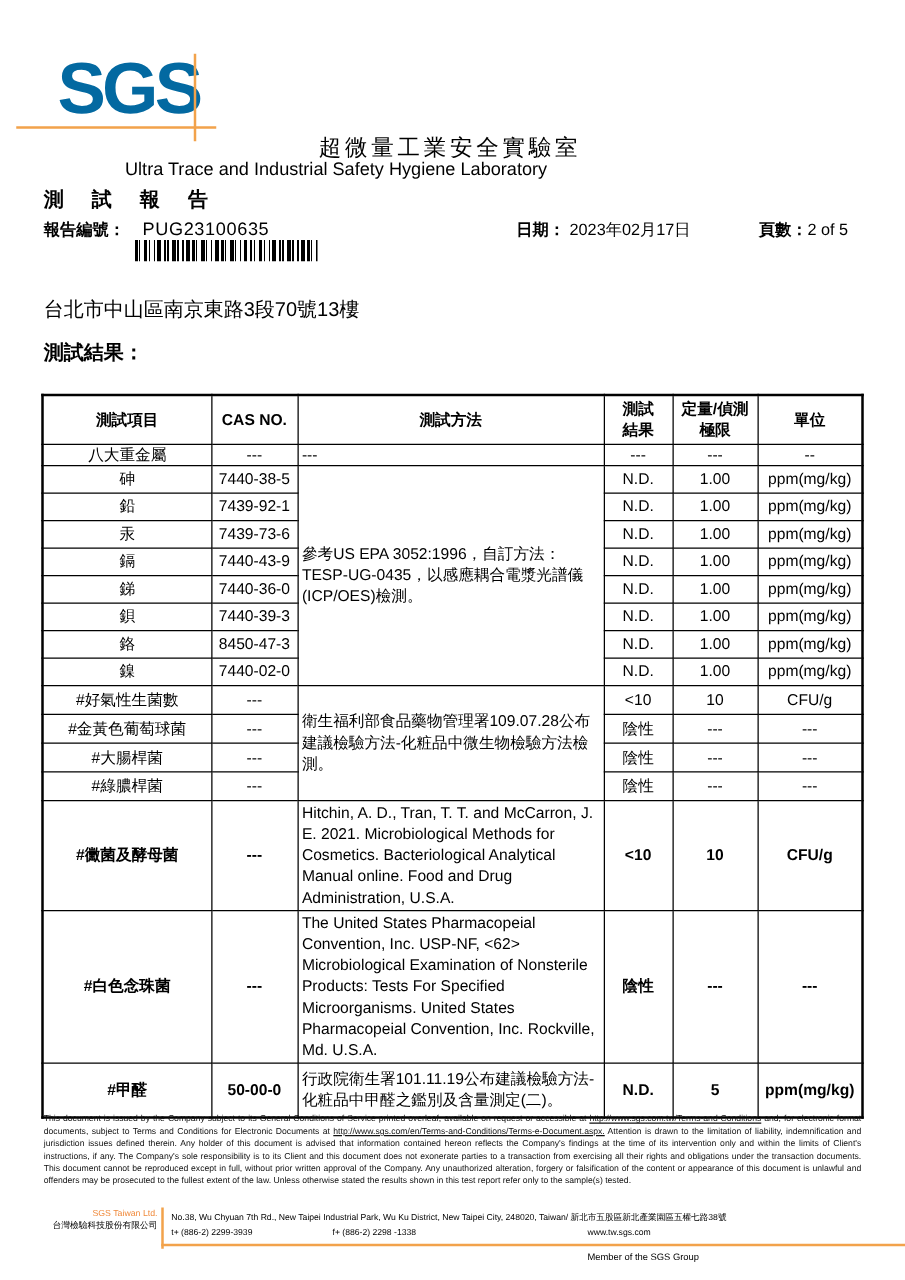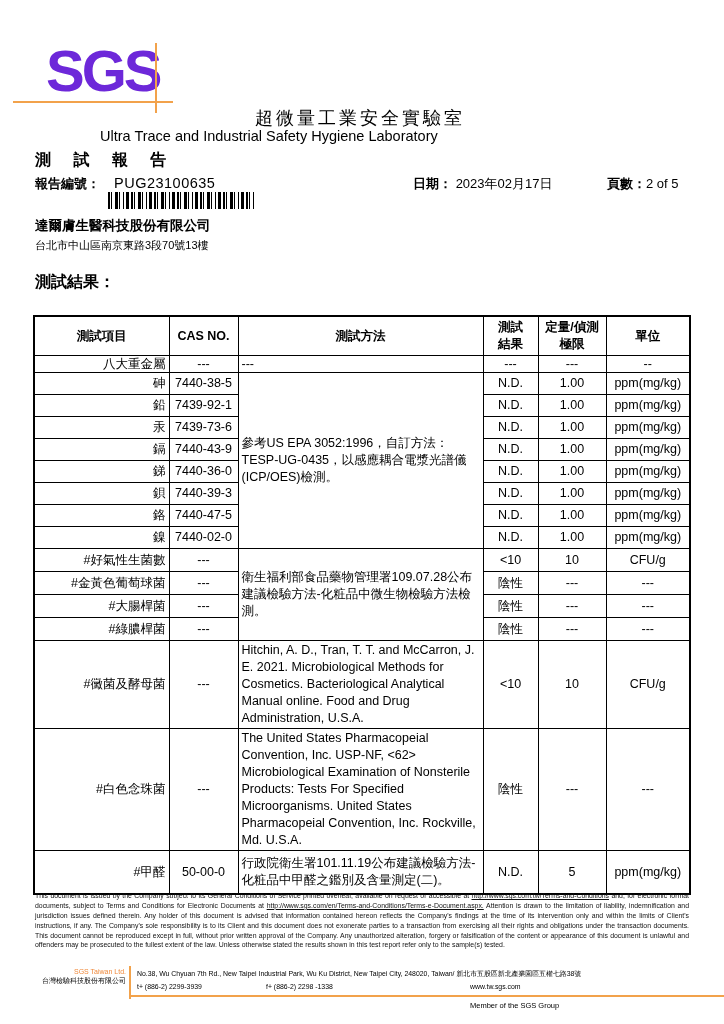--- a/index.html
+++ b/index.html
@@ -1,21 +1,21 @@
 <!DOCTYPE html>
 <html><head>
 <meta charset="utf-8">
 <style>
   html,body{margin:0;padding:0;background:#fff;}
   .page{position:relative;width:724px;height:1024px;background:#fff;overflow:hidden;
         font-family:"Liberation Sans","DejaVu Sans",sans-serif;color:#000;}
 
   
   .logo-text{position:absolute;left:46px;top:42px;font-size:58px;line-height:1;font-weight:bold;
-             letter-spacing:-3px;color:#6d28d9;}
+             letter-spacing:-3px;color:#0369a1;}
   .logo-hline{position:absolute;left:13px;top:101px;width:160px;height:2px;background:#F2A24B;}
   .logo-vline{position:absolute;left:155px;top:43px;width:2px;height:70px;background:#F2A24B;}
 
   
   .report-title{position:absolute;left:35px;top:127px;font-size:16px;font-weight:bold;letter-spacing:9px;margin-top:23px;}
   .lab-zh{position:absolute;left:180px;top:106px;width:360px;text-align:center;font-size:18px;letter-spacing:3px;}
   .lab-en{position:absolute;left:100px;top:128px;width:524px;font-size:14.5px;}
 
   .meta{position:absolute;top:175px;font-size:13px;}
   .lbl{font-weight:bold;}
@@ -26,37 +26,37 @@
   .barcode{position:absolute;left:108px;top:192px;width:146px;height:17px;
     background:repeating-linear-gradient(90deg,
       #000 0px,#000 2px,#fff 2px,#fff 3px,
       #000 3px,#000 4px,#fff 4px,#fff 7px,
       #000 7px,#000 10px,#fff 10px,#fff 11px,
       #000 11px,#000 12px,#fff 12px,#fff 15px,
       #000 15px,#000 16px,#fff 16px,#fff 18px,
       #000 18px,#000 21px,#fff 21px,#fff 23px);}
 
   .client-name{position:absolute;left:35px;top:217px;font-size:13.5px;font-weight:bold;}
-  .client-address{position:absolute;left:35px;top:238px;font-size:11px;}
+  .client-address{position:absolute;left:35px;top:238px;font-size:16px;}
   .results-label{position:absolute;left:35px;top:272px;font-size:16px;font-weight:bold;}
 
   
   .results-table{position:absolute;left:33px;top:303px;width:656px;border-collapse:collapse;
                  table-layout:fixed;border:2px solid #000;margin-top:12px;}
   .results-table td,.results-table th{border:1px solid #000;font-size:12.5px;line-height:17px;
                  padding:1px 3px;vertical-align:middle;overflow:hidden;}
   .results-table th{font-weight:bold;text-align:center;padding:2px 1px;}
-  .c-item{text-align:right;}
+  .c-item{text-align:center;}
   .c-cas,.c-res,.c-lim,.c-unit{text-align:center;padding:1px 1px;}
   .c-method{text-align:left;vertical-align:top;padding:1px 4px;overflow-wrap:break-word;}
   tr.r-first td{height:14px;line-height:14px;}
   tr.r-metal td{height:19px;}
   tr.r-micro td{height:20px;}
   tr.r-formol td{height:40px;}
-  .v-top{vertical-align:top;}
+  .v-top{vertical-align:top;font-weight:bold;}
 
   
   .disclaimer{position:absolute;left:35px;top:891px;width:654px;font-size:6.9px;line-height:1.43;
               text-align:justify;color:#111;}
   .disclaimer .u{text-decoration:underline;}
   .f-company{position:absolute;left:30px;top:967px;width:96px;text-align:right;font-size:7px;line-height:1.35;}
   .f-company .en{color:#F08A3C;}
   .f-vline{position:absolute;left:129px;top:966px;width:2px;height:33px;background:#F2A24B;}
   .f-address{position:absolute;left:137px;top:969px;width:560px;font-size:6.9px;}
   .f-tel{position:absolute;left:137px;top:983px;font-size:6.9px;}
@@ -84,21 +84,20 @@
     <span class="lbl">報告編號：</span><span class="report-no-val">PUG23100635</span>
   </div>
   <div class="barcode"></div>
   <div class="meta date-row">
     <span class="lbl">日期：</span> <span>2023年02月17日</span>
   </div>
   <div class="meta pages-row">
     <span class="lbl">頁數：</span><span>2 of 5</span>
   </div>
 
-  <div class="client-name">達爾膚生醫科技股份有限公司</div>
   <div class="client-address">台北市中山區南京東路3段70號13樓</div>
 
   <div class="results-label">測試結果：</div>
 
   <table class="results-table">
     <colgroup>
       <col style="width:135px">
         <col style="width:69px">
         <col style="width:245px">
       <col style="width:55px">
@@ -168,21 +167,21 @@
     </tr>
     <tr class="r-metal">
       <td class="c-item">鋇</td>
       <td class="c-cas">7440-39-3</td>
       <td class="c-res">N.D.</td>
       <td class="c-lim">1.00</td>
       <td class="c-unit">ppm(mg/kg)</td>
     </tr>
     <tr class="r-metal">
       <td class="c-item">鉻</td>
-      <td class="c-cas">7440-47-5</td>
+      <td class="c-cas">8450-47-3</td>
       <td class="c-res">N.D.</td>
       <td class="c-lim">1.00</td>
       <td class="c-unit">ppm(mg/kg)</td>
     </tr>
     <tr class="r-metal">
       <td class="c-item">鎳</td>
       <td class="c-cas">7440-02-0</td>
       <td class="c-res">N.D.</td>
       <td class="c-lim">1.00</td>
       <td class="c-unit">ppm(mg/kg)</td>

